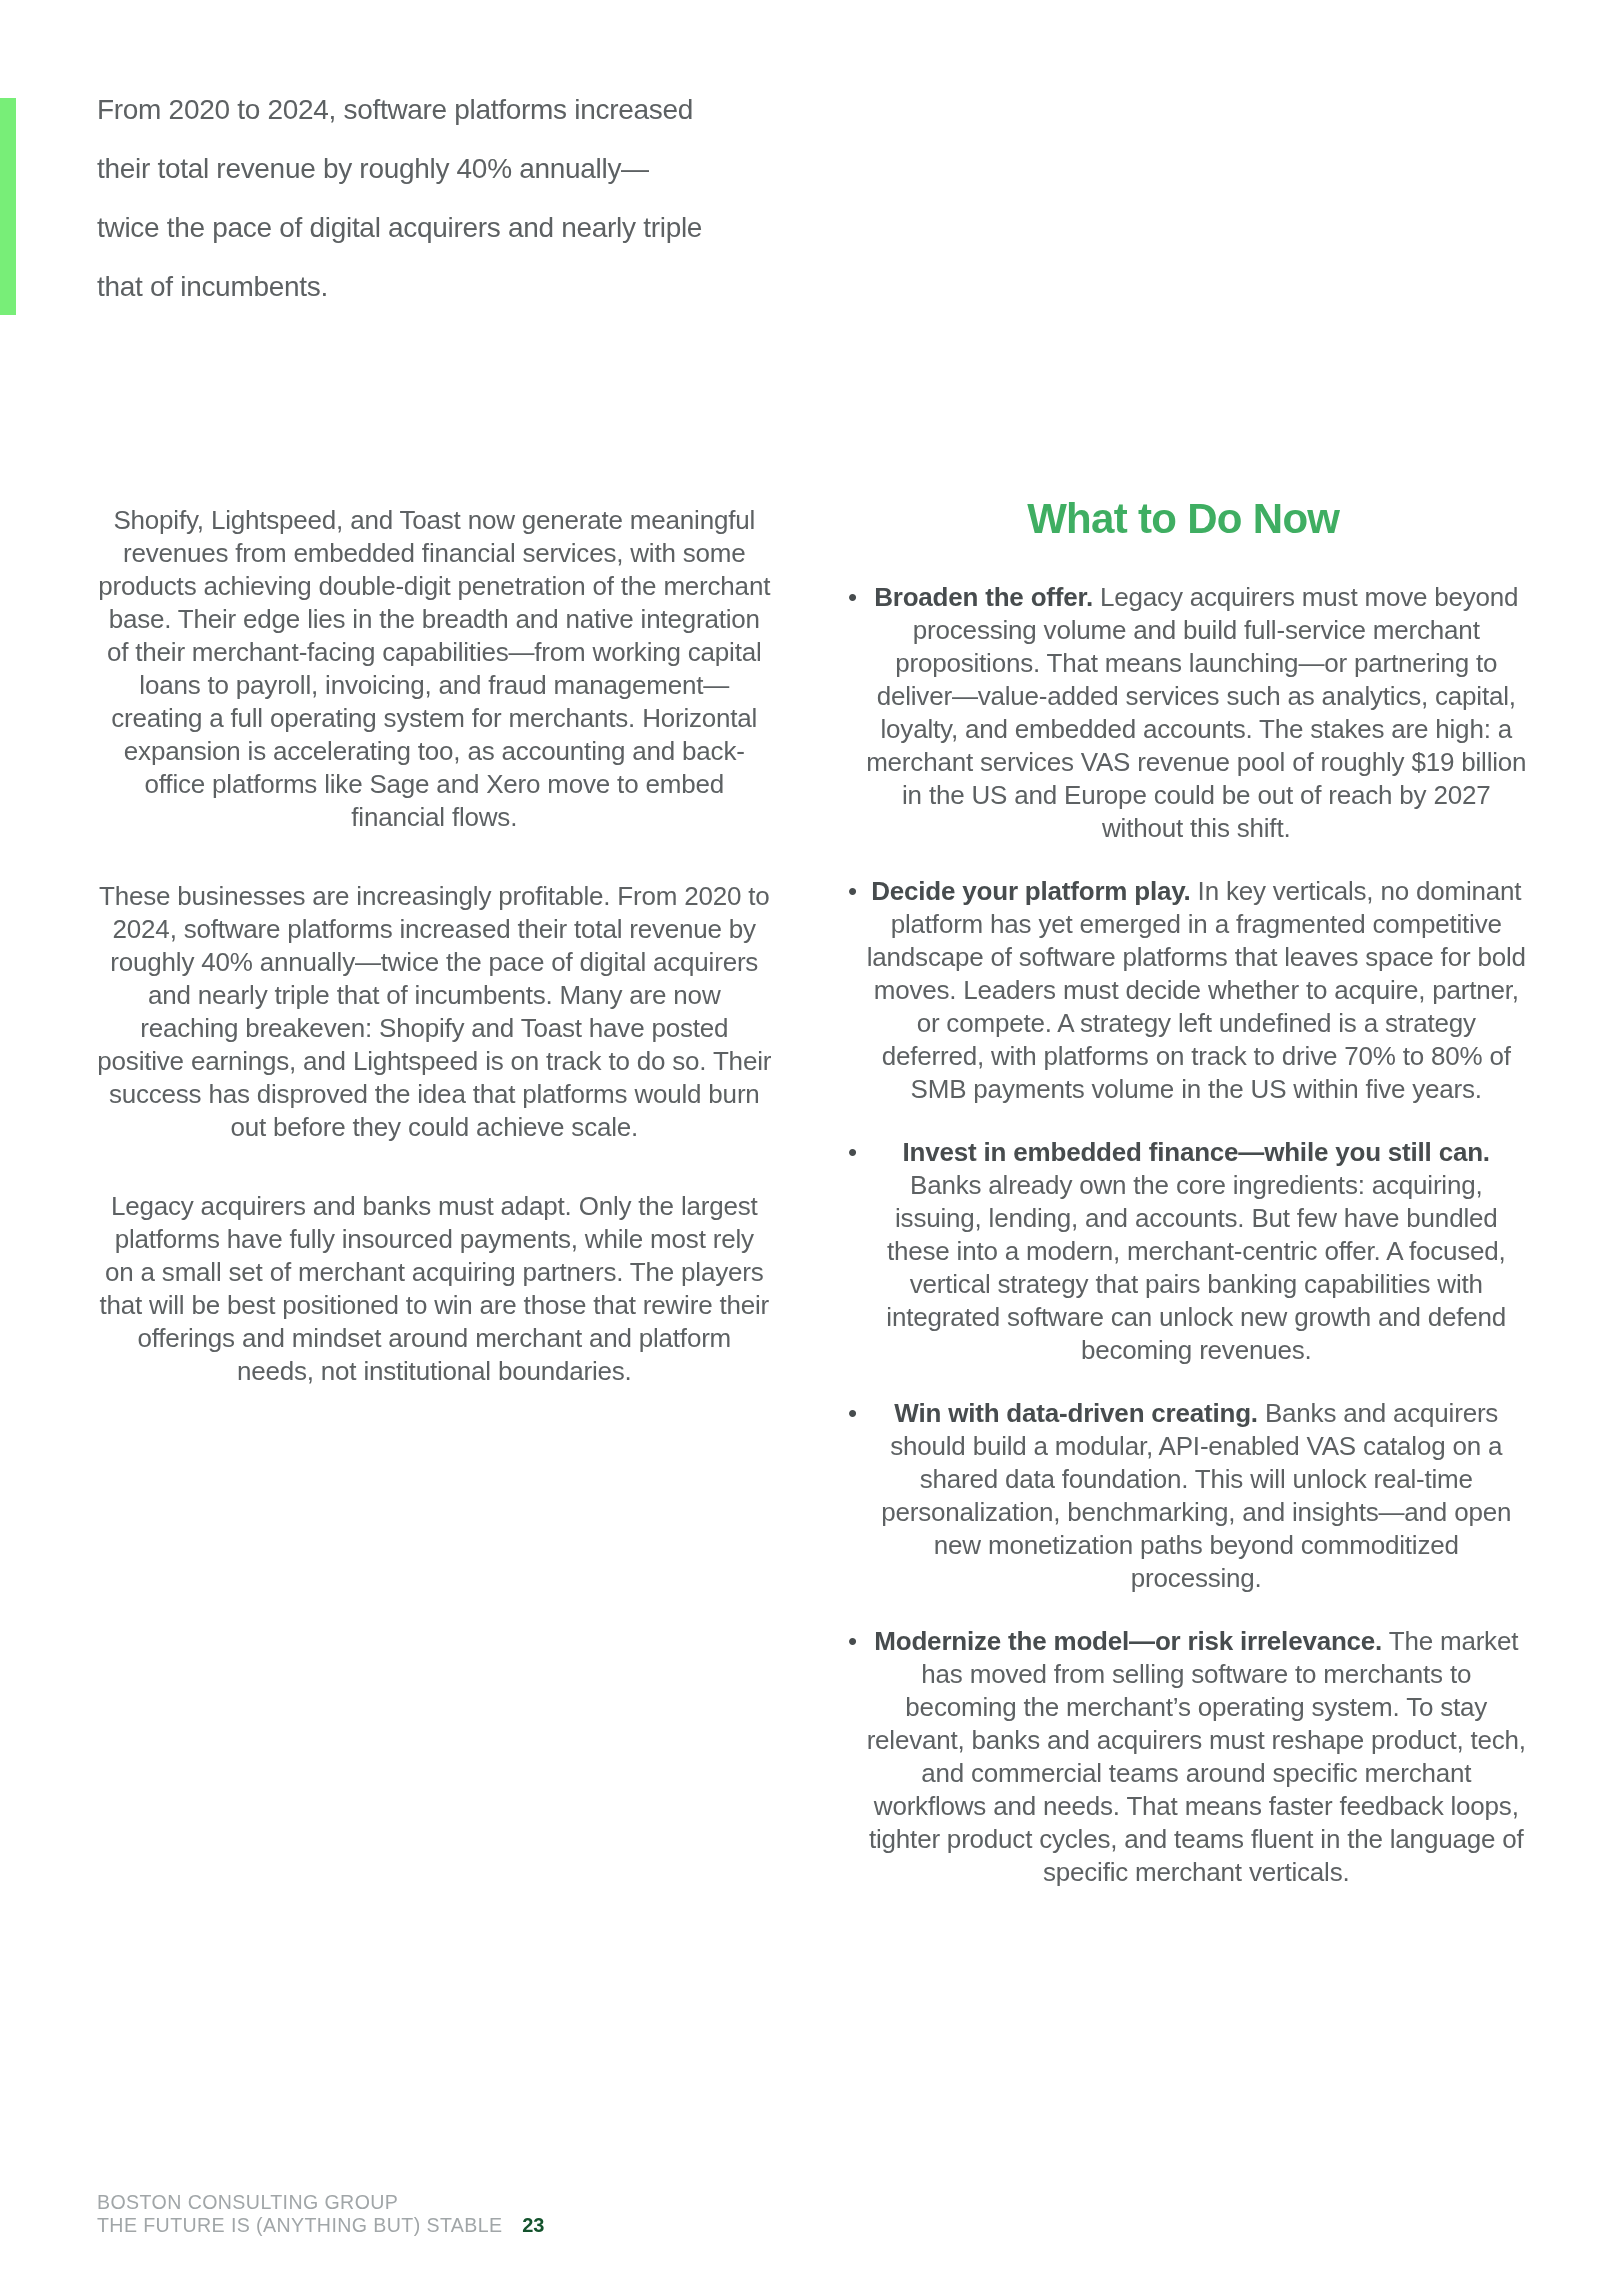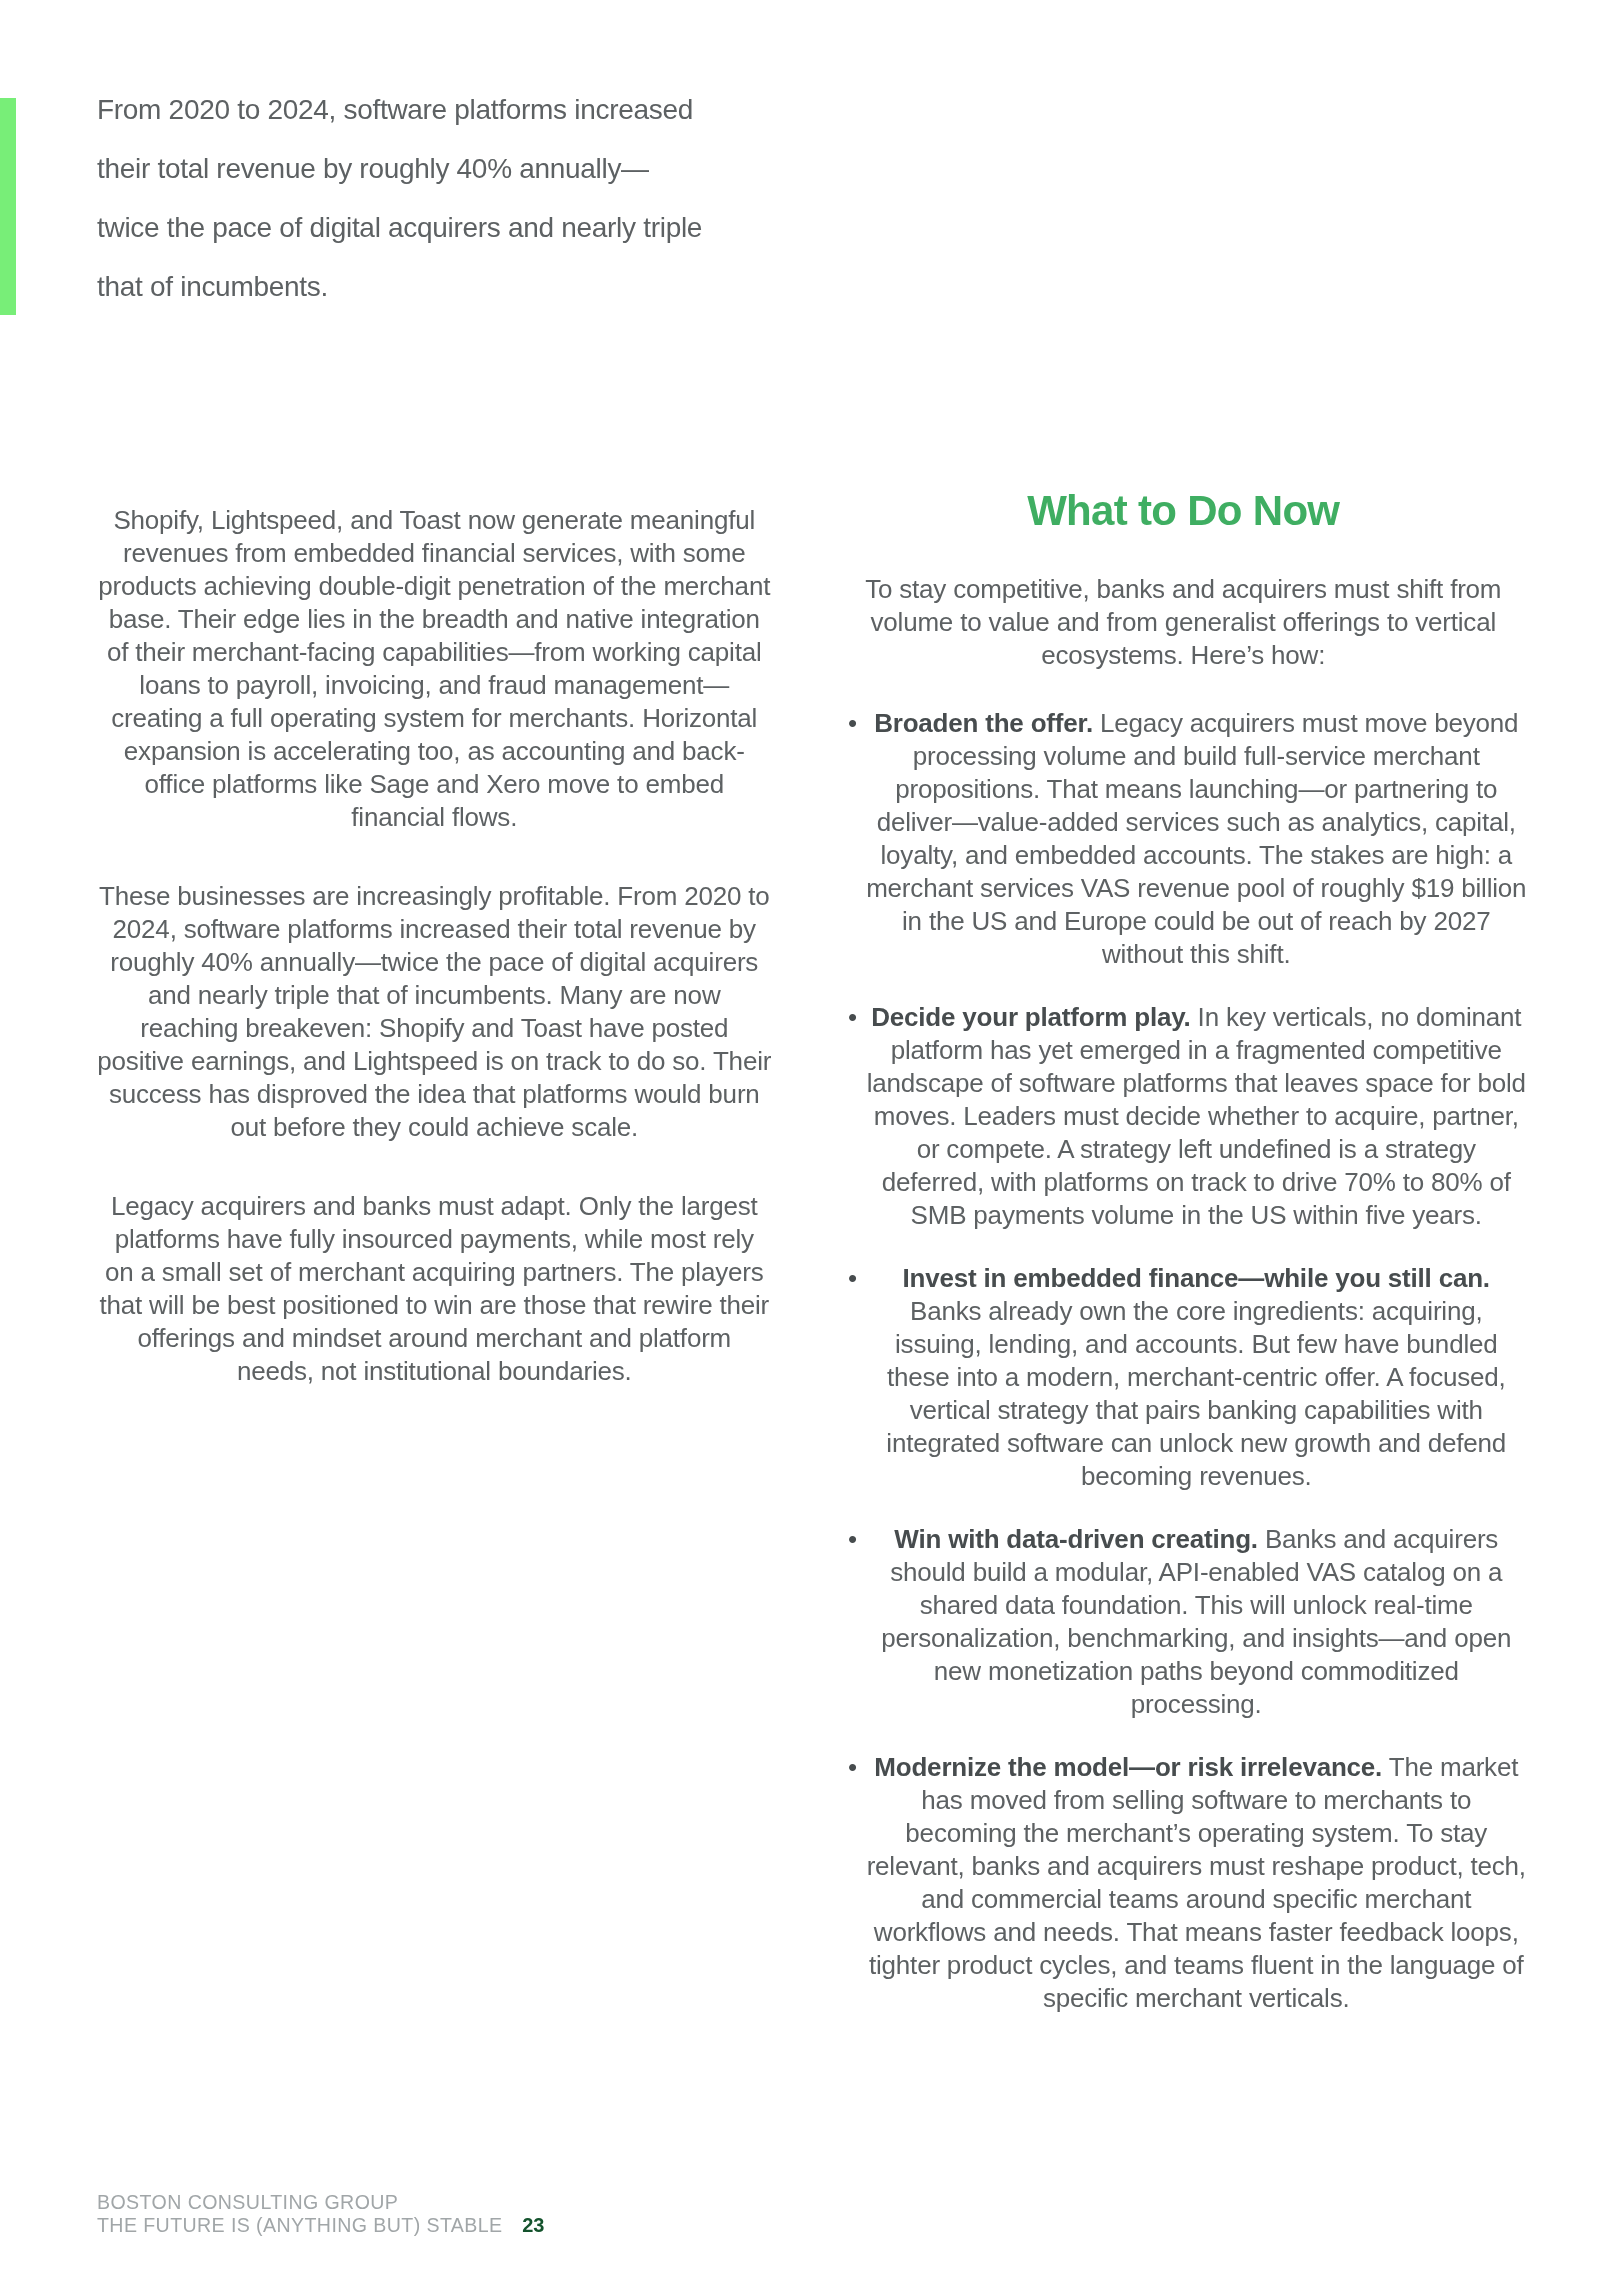--- a/index.html
+++ b/index.html
@@ -52,20 +52,21 @@
   }
   .col-left p {
     margin: 0 0 46px 0;
     font-size: 26px;
     line-height: 33px;
     letter-spacing: -0.2px;
   }
   .col-right {
     width: 688px;
     box-sizing: border-box;
+    margin-top: 8px;
   }
   .section-heading {
     margin: 0 0 38px 0;
     font-size: 42px;
     line-height: 48px;
     font-weight: 700;
     letter-spacing: -0.7px;
     color: var(--heading, #3fae62);
   }
   .intro {
@@ -136,21 +137,20 @@
 <div class="content">
 
   <div class="col-left">
     <p>Shopify, Lightspeed, and Toast now generate meaningful revenues from embedded financial services, with some products achieving double-digit penetration of the merchant base. Their edge lies in the breadth and native integration of their merchant-facing capabilities—from working capital loans to payroll, invoicing, and fraud management—creating a full operating system for merchants. Horizontal expansion is accelerating too, as accounting and back-office platforms like Sage and Xero move to embed financial flows.</p>
     <p>These businesses are increasingly profitable. From 2020 to 2024, software platforms increased their total revenue by roughly 40% annually—twice the pace of digital acquirers and nearly triple that of incumbents. Many are now reaching breakeven: Shopify and Toast have posted positive earnings, and Lightspeed is on track to do so. Their success has disproved the idea that platforms would burn out before they could achieve scale.</p>
     <p>Legacy acquirers and banks must adapt. Only the largest platforms have fully insourced payments, while most rely on a small set of merchant acquiring partners. The players that will be best positioned to win are those that rewire their offerings and mindset around merchant and platform needs, not institutional boundaries.</p>
   </div>
 
   <div class="col-right">
     <h2 class="section-heading">What to Do Now</h2>
-    <p class="intro">To stay competitive, banks and acquirers must shift from volume to value and from generalist offerings to vertical ecosystems. Here’s how:</p>
 
     <ul class="bullets">
       <li>
         <span class="bullet-marker">•</span>
         <span class="bullet-body">
           <b>Broaden the offer.</b>
           <span>Legacy acquirers must move beyond processing volume and build full-service merchant propositions. That means launching—or partnering to deliver—value-added services such as analytics, capital, loyalty, and embedded accounts. The stakes are high: a merchant services VAS revenue pool of roughly $19 billion in the US and Europe could be out of reach by 2027 without this shift.</span>
         </span>
       </li>
       <li>

